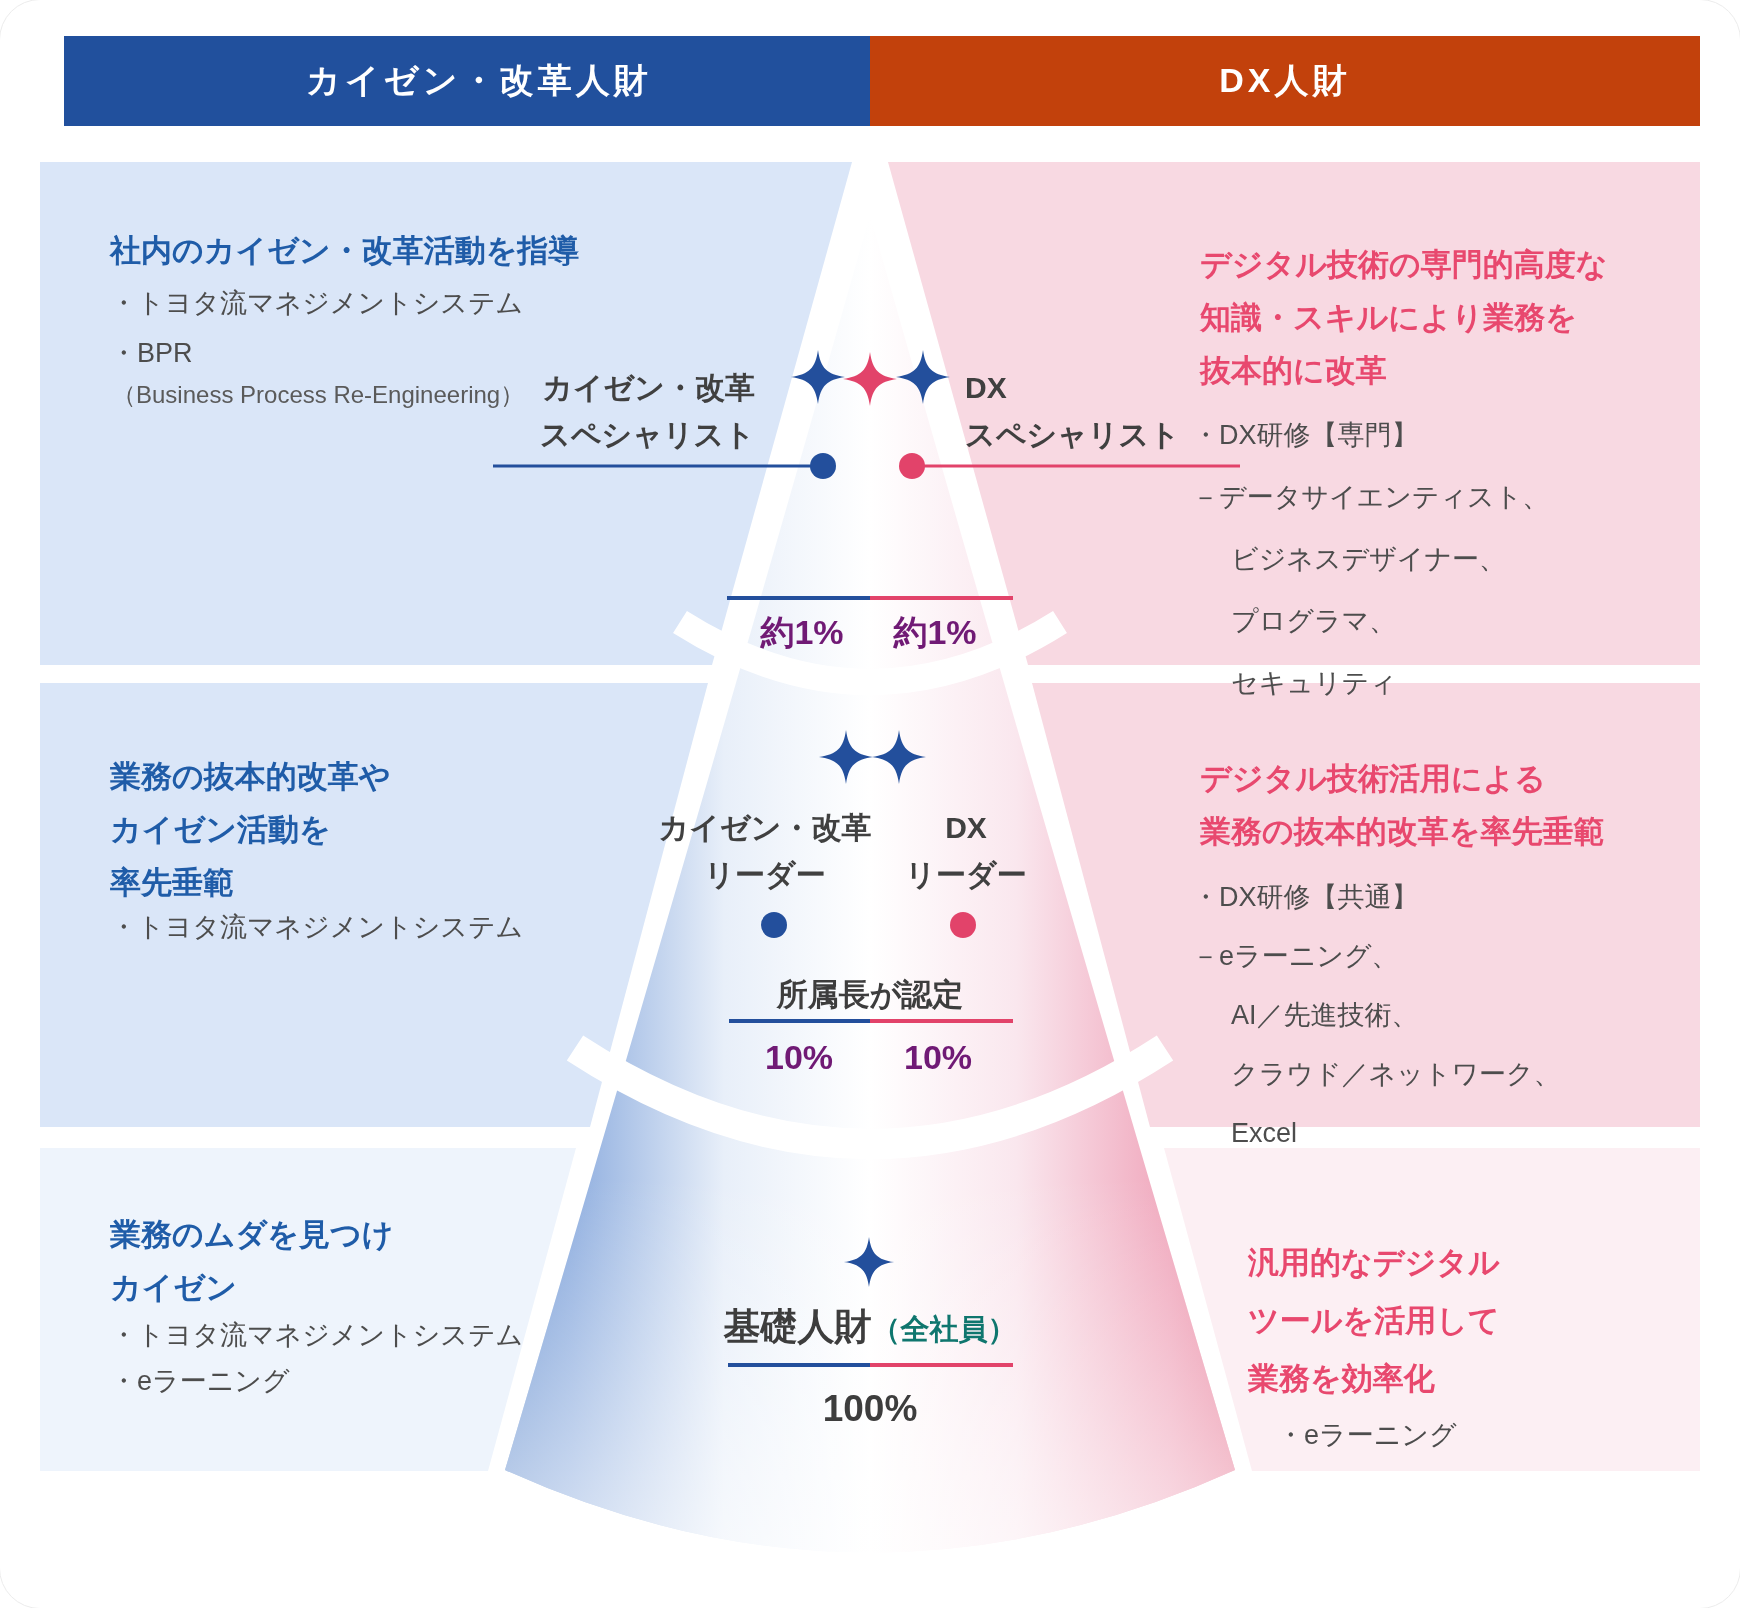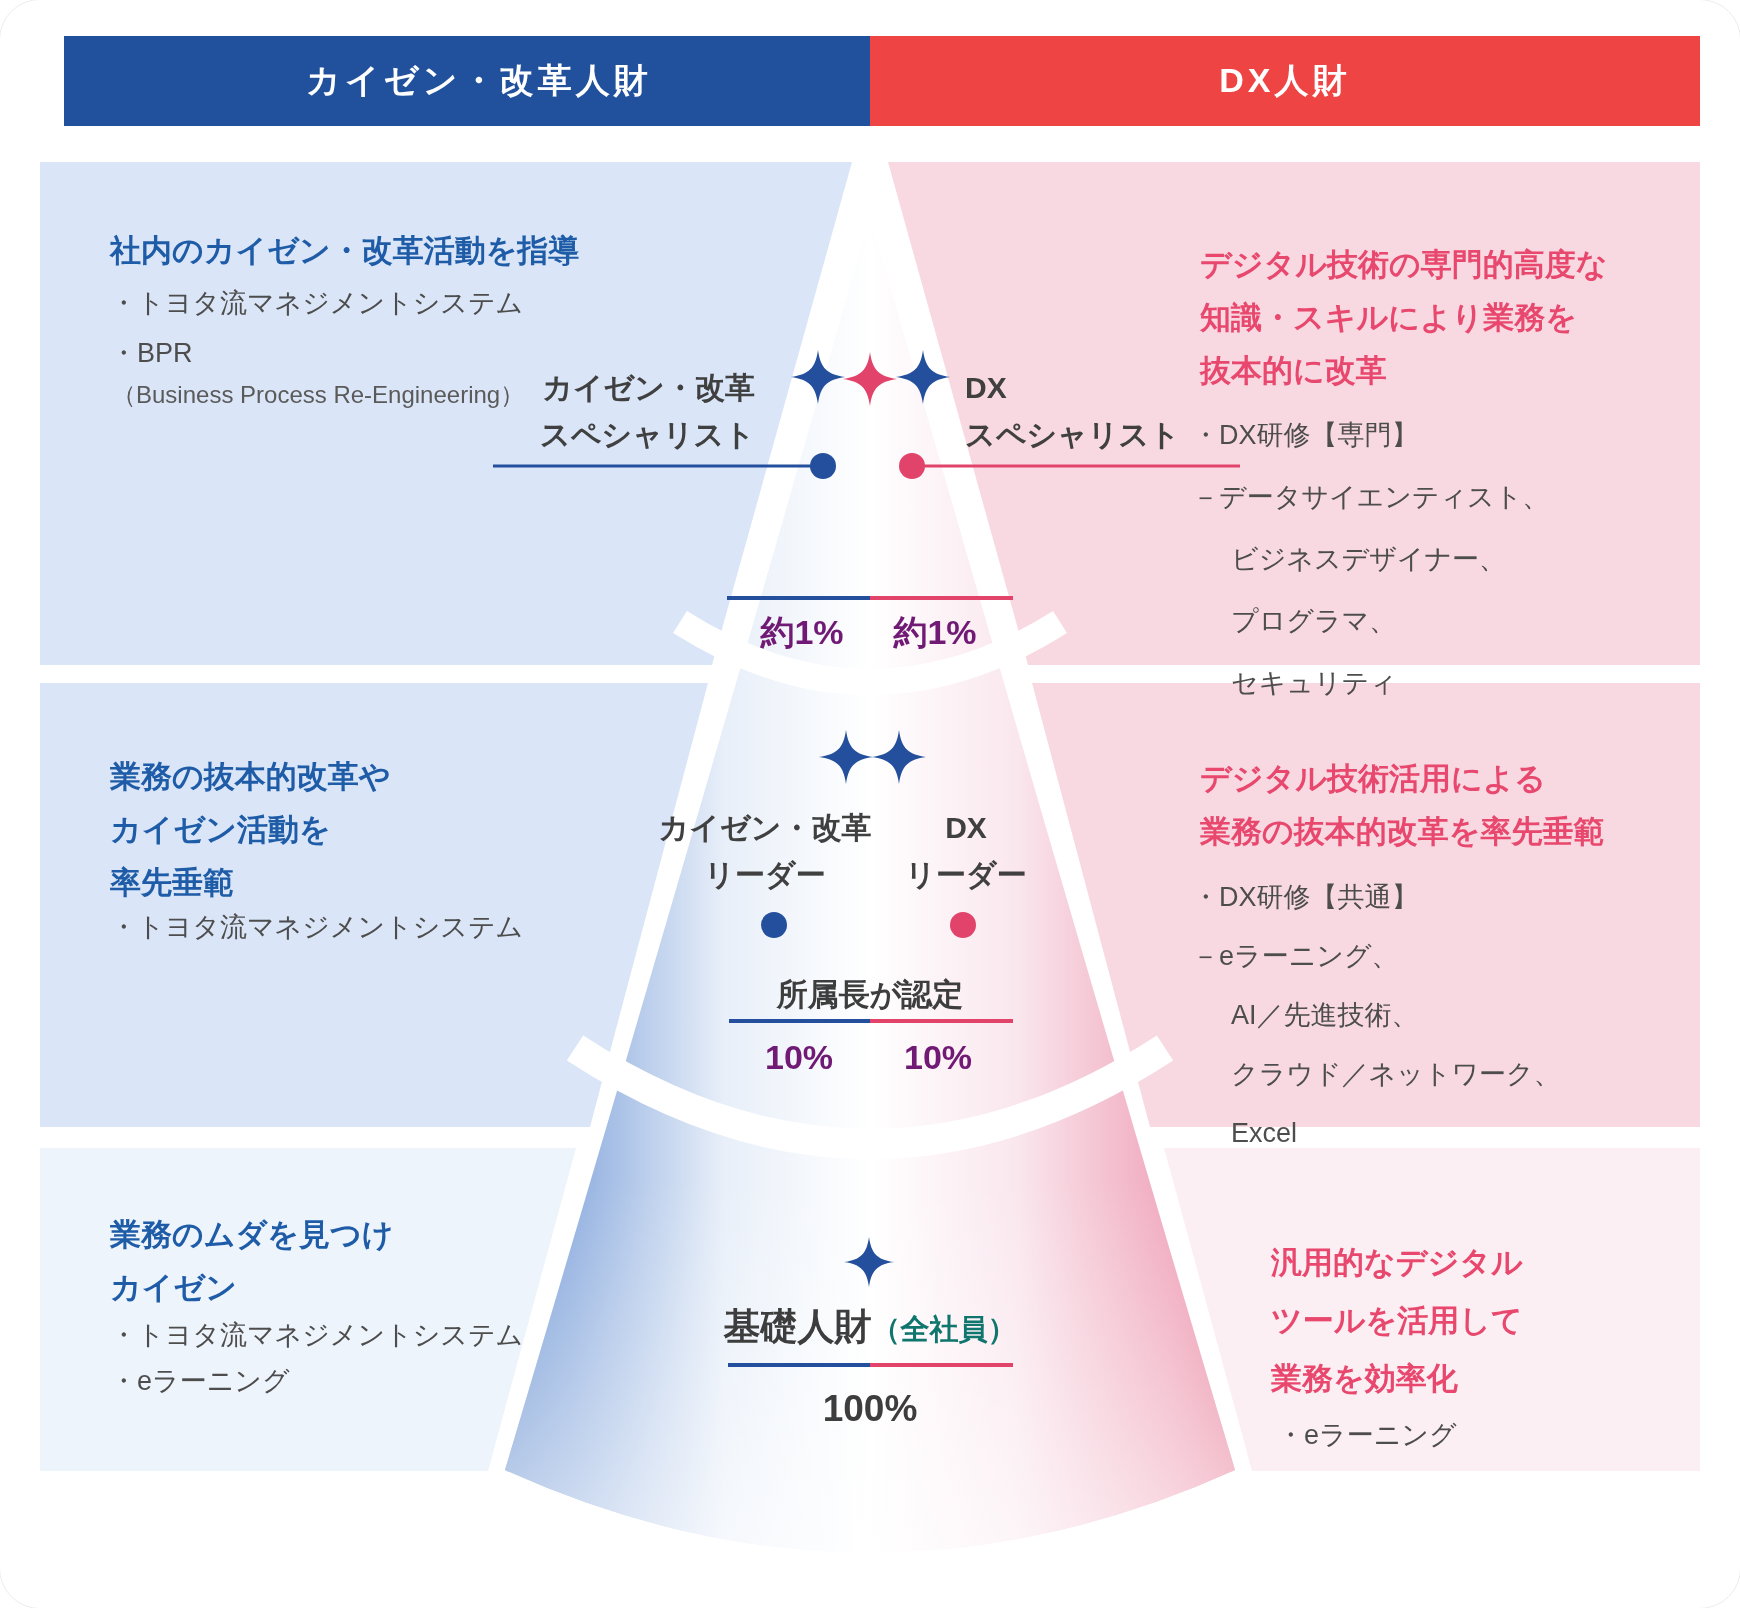--- a/index.html
+++ b/index.html
@@ -7,21 +7,21 @@
     position:relative;width:1740px;height:1608px;background:#ffffff;
     border-radius:40px;overflow:hidden;outline:1px solid #ececec;
     font-family:"Liberation Sans","DejaVu Sans",sans-serif;
   }
   .hdr{
     position:absolute;top:36px;height:90px;width:830px;
     display:flex;align-items:center;justify-content:center;
     color:#ffffff;font-size:34px;font-weight:bold;letter-spacing:0.12em;
   }
   .hdr-blue{left:40px;background:#21509D;margin-left:24px;}
-  .hdr-pink{left:870px;background:#ef4444;}
+  .hdr-pink{left:870px;background:#c2410c;}
   svg.layer{position:absolute;left:0;top:0;}
   .txt{position:absolute;white-space:pre-line;}
   .box-title{font-size:31px;font-weight:bold;line-height:53px;}
   .t-blue{color:#1F5CA8;}
   .t-pink{color:#E8486E;}
   .bullets{font-size:27px;color:#4d4d4d;line-height:50px;}
   .bullets-loose{font-size:27px;color:#4d4d4d;line-height:62px;}
   .bullets-mid{font-size:27px;color:#4d4d4d;line-height:59px;}
   .bullets-tight{font-size:27px;color:#4d4d4d;line-height:46px;}
   .note{font-size:24px;color:#5a5a5a;line-height:34px;}
@@ -123,21 +123,21 @@
 
   <div class="txt bullets-loose" style="left:1231px;top:528px;">ビジネスデザイナー、
 プログラマ、
 セキュリティ</div>
   <div class="txt bullets-mid" style="left:1192px;top:868px;">・DX研修【共通】
 －eラーニング、</div>
   <div class="txt bullets-mid" style="left:1231px;top:986px;">AI／先進技術、
 クラウド／ネットワーク、
 Excel</div>
 
-  <div class="txt box-title t-pink" style="left:1248px;top:1234px;line-height:58px;margin-left:23px;">汎用的なデジタル
+  <div class="txt box-title t-pink" style="left:1248px;top:1234px;line-height:58px;">汎用的なデジタル
 ツールを活用して
 業務を効率化</div>
   <div class="txt bullets-tight" style="left:1277px;top:1412px;">・eラーニング</div>
 
   <div class="txt cone-label right-align" style="left:470px;top:364px;width:285px;">カイゼン・改革
 スペシャリスト</div>
   <div class="txt cone-label" style="left:965px;top:364px;width:320px;">DX
 スペシャリスト</div>
   <div class="pct" style="left:742px;top:610px;">約1%</div>
   <div class="pct" style="left:875px;top:610px;">約1%</div>

